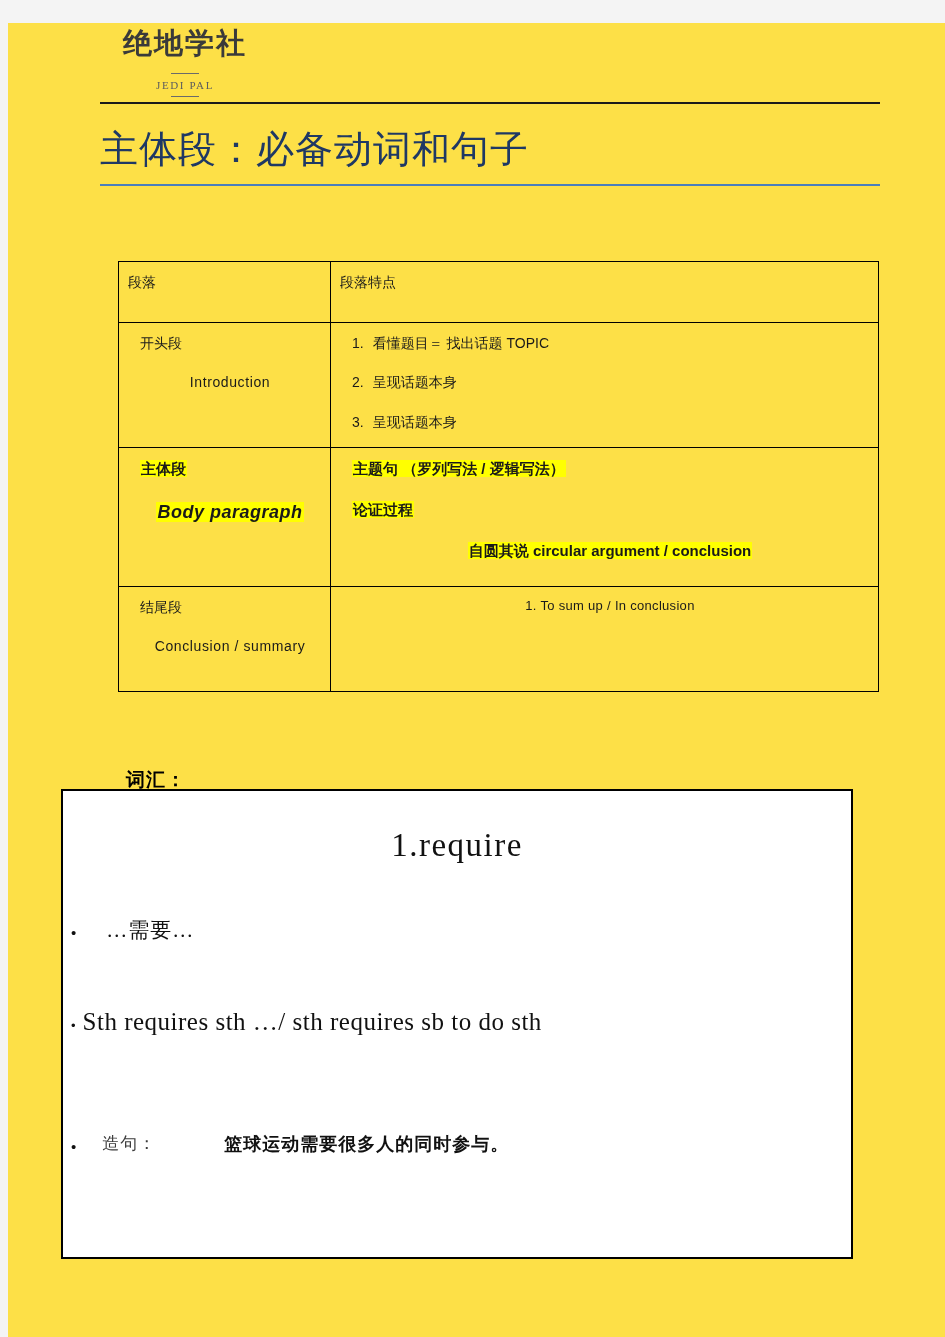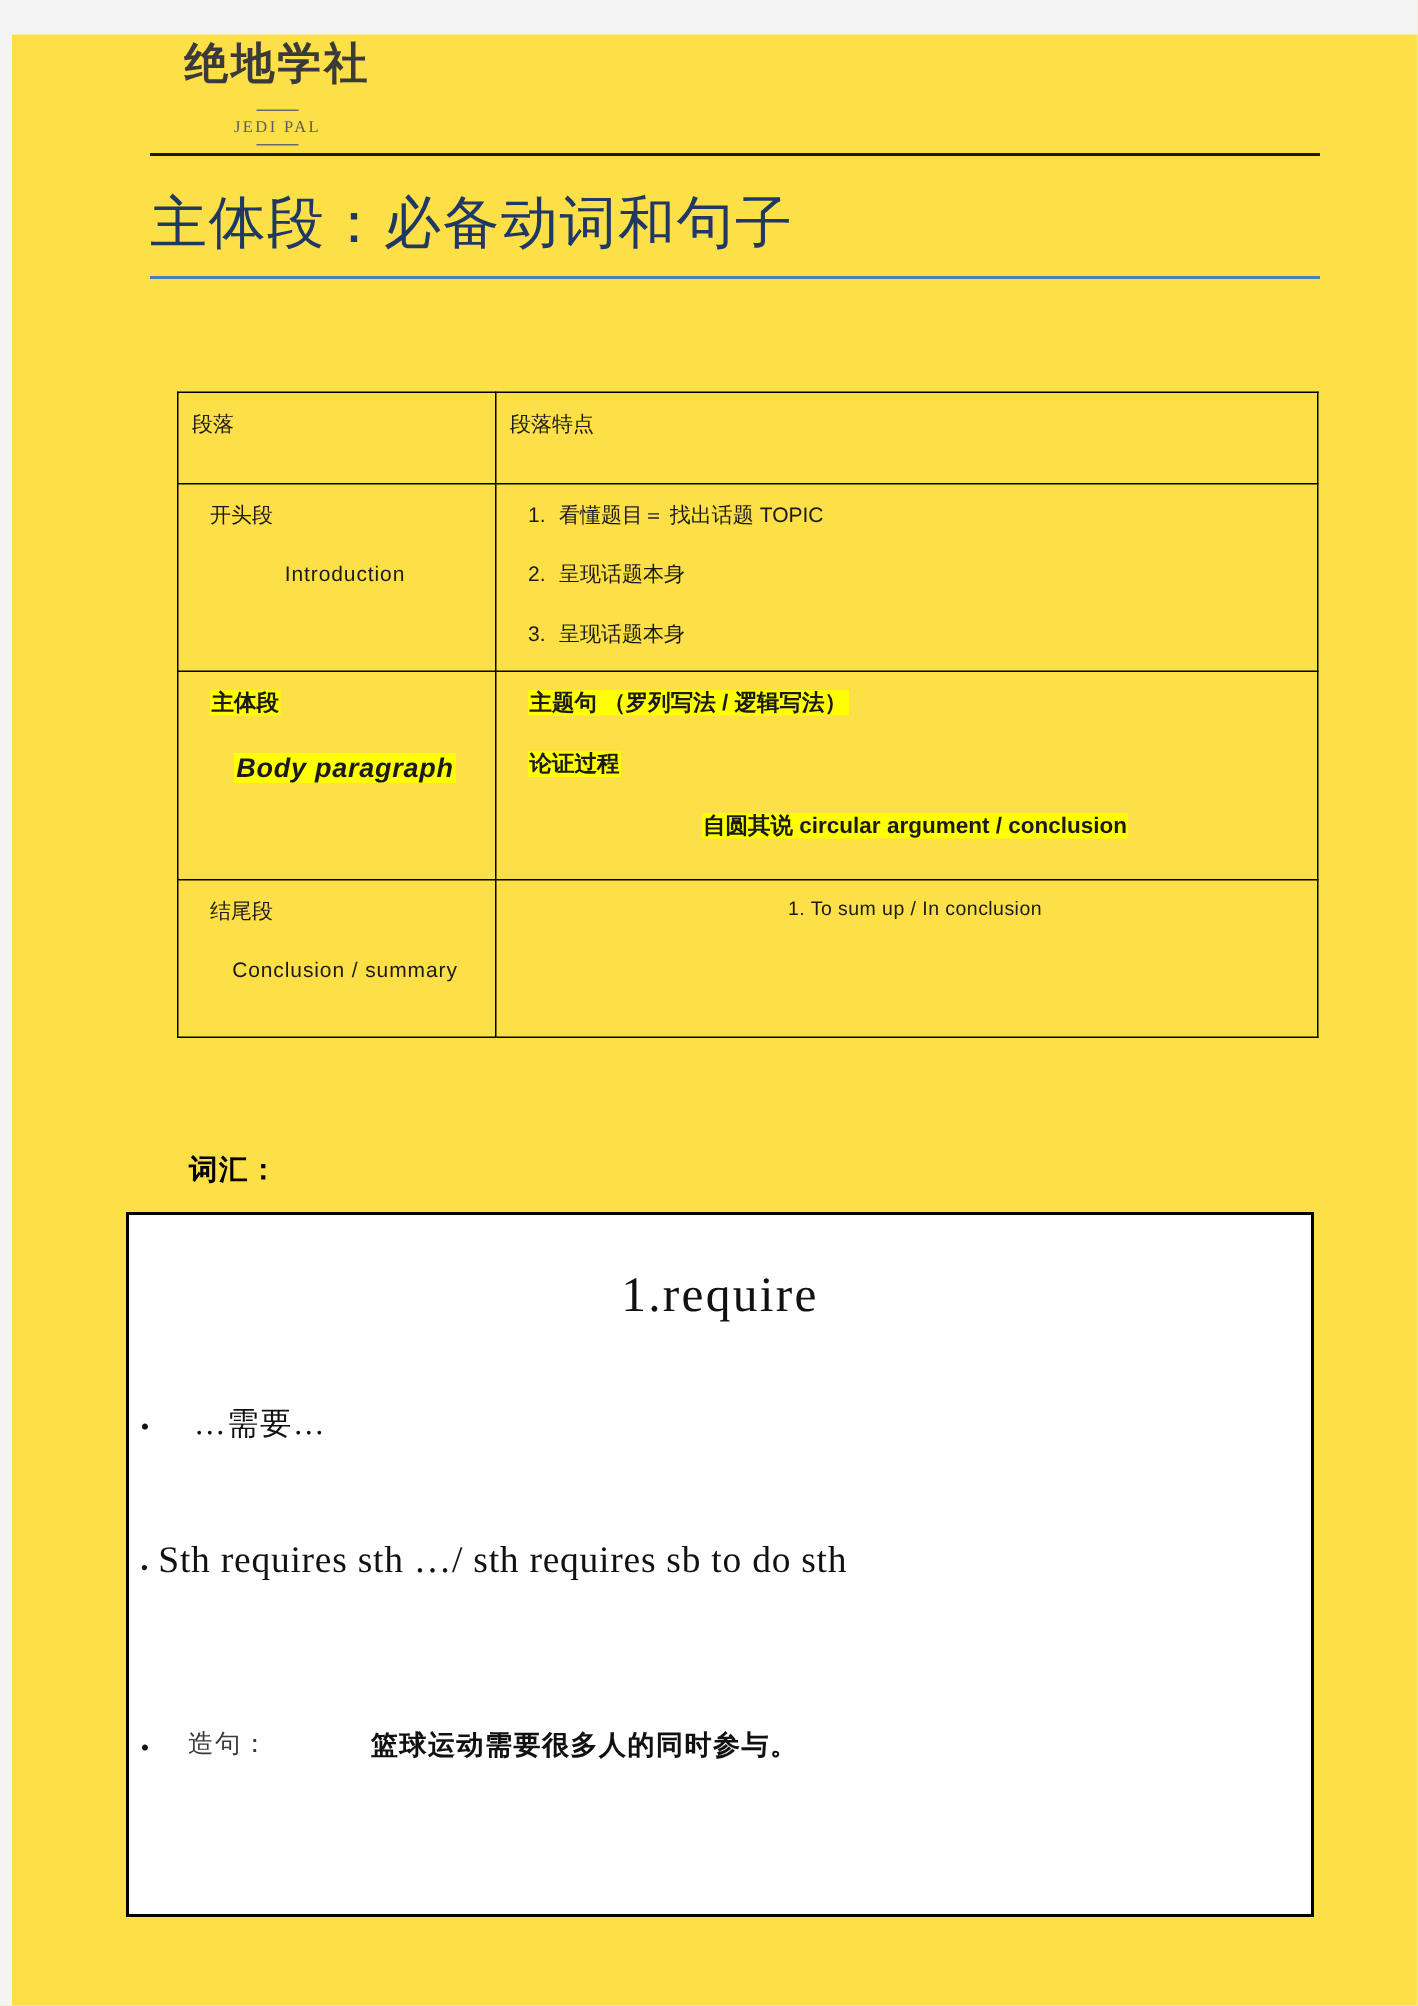--- a/index.html
+++ b/index.html
@@ -159,28 +159,27 @@
     font-family: "Liberation Sans", sans-serif;
     font-size: 19px;
     font-weight: bold;
     color: #000000;
     letter-spacing: 1px;
   }
 
   
   #vocab-box {
     position: absolute;
-    left: 76px;
+    left: 53px;
     top: 766px;
     width: 792px;
     height: 470px;
     border: 2px solid #000000;
     box-sizing: border-box;
     background: #ffffff;
-    margin-top: 19px;
   }
   #vocab-word {
     text-align: center;
     font-family: "Liberation Serif", serif;
     font-size: 33px;
     color: #111111;
     letter-spacing: 1.5px;
     margin-top: 36px;
   }
   .vb {

